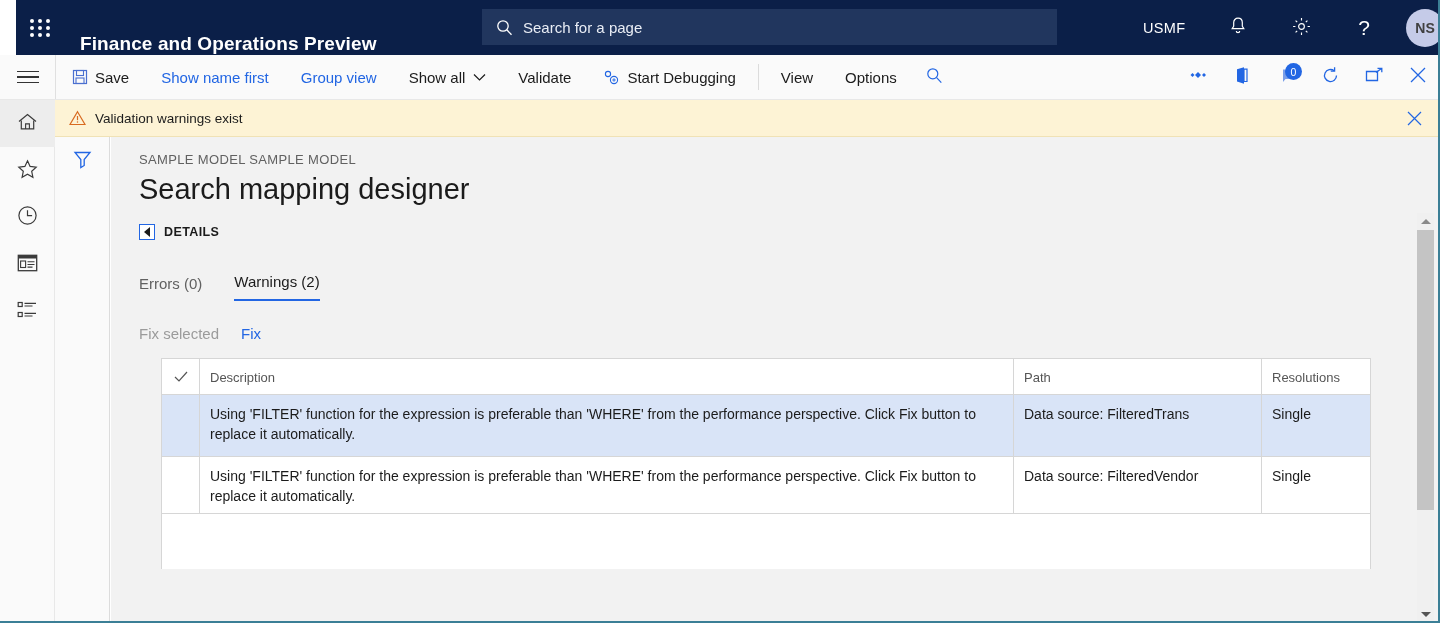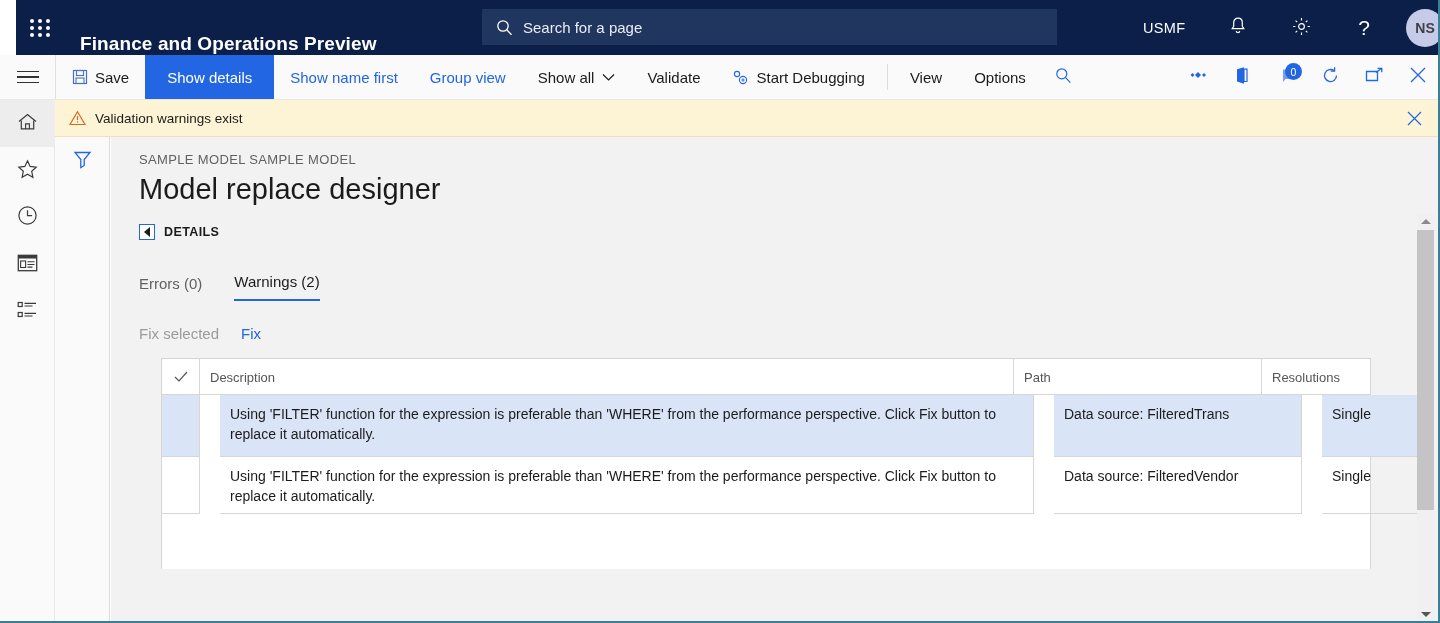--- a/index.html
+++ b/index.html
@@ -161,21 +161,21 @@
   }
   .grid-body .cell {
     border-right: 1px solid #d6d6d6; border-bottom: 1px solid #d6d6d6;
     padding: 9px 10px 10px 10px; color: #1b1b1b; line-height: 1.45;
   }
   .c-check { width: 38px; flex: 0 0 38px; justify-content: center !important; padding-left: 0 !important; }
   .c-desc  { width: 814px; flex: 0 0 814px; }
   .c-path  { width: 248px; flex: 0 0 248px; }
   .c-res   { width: 108px; flex: 0 0 108px; border-right: none !important; }
   .row-sel .cell { background: #d9e4f7; }
-  .grid-row.data { cursor: pointer; gap: 20px; }
+  .grid-row.data { cursor: pointer; }
   .row-h-1 .cell { height: 62px; }
   .row-h-2 .cell { height: 57px; }
 
   
   .vscroll {
     position: absolute; right: 6px; top: 213px; width: 17px; height: 410px;
     background: #f0f0f0;
   }
   .vscroll .arrow {
     width: 17px; height: 17px; display: flex; align-items: center; justify-content: center;
@@ -269,23 +269,20 @@
     <span class="ico">
       <svg width="16" height="16" viewBox="0 0 16 16">
           <rect x="1.5" y="1.5" width="13" height="13" fill="none" stroke="#4a6fd0" stroke-width="1.2"></rect>
           <rect x="4.5" y="1.5" width="7" height="5" fill="none" stroke="#4a6fd0" stroke-width="1.1"></rect>
           <rect x="4" y="9" width="8" height="5.5" fill="none" stroke="#4a6fd0" stroke-width="1.1"></rect>
         </svg>
     </span>
     <span>Save</span>
   </div>
 
-  <div class="tb-btn active">
-    <span>Show details</span>
-  </div>
 
   <div class="tb-btn">
     <span>Show name first</span>
   </div>
 
   <div class="tb-btn">
     <span>Group view</span>
   </div>
 
   <div class="tb-btn dark">
@@ -450,21 +447,21 @@
       <svg width="21" height="21" viewBox="0 0 21 21">
           <path d="M3 3.5h15l-5.8 7v6l-3.4 2v-8z" fill="none" stroke="#2266e3" stroke-width="1.3"></path>
         </svg>
     </span>
   </div>
 </div>
 
 <div class="content">
 
   <div class="caption">SAMPLE MODEL SAMPLE MODEL</div>
-  <div class="page-title">Model replace designer</div>
+  <div class="page-title">Search mapping designer</div>
 
   <div class="details-head">
     <span class="exp-box">
         <span class="exp-tri"></span>
       </span>
     <span class="details-label">DETAILS</span>
   </div>
 
   <div class="tabs">
     <div class="tab">Errors (0)</div>

